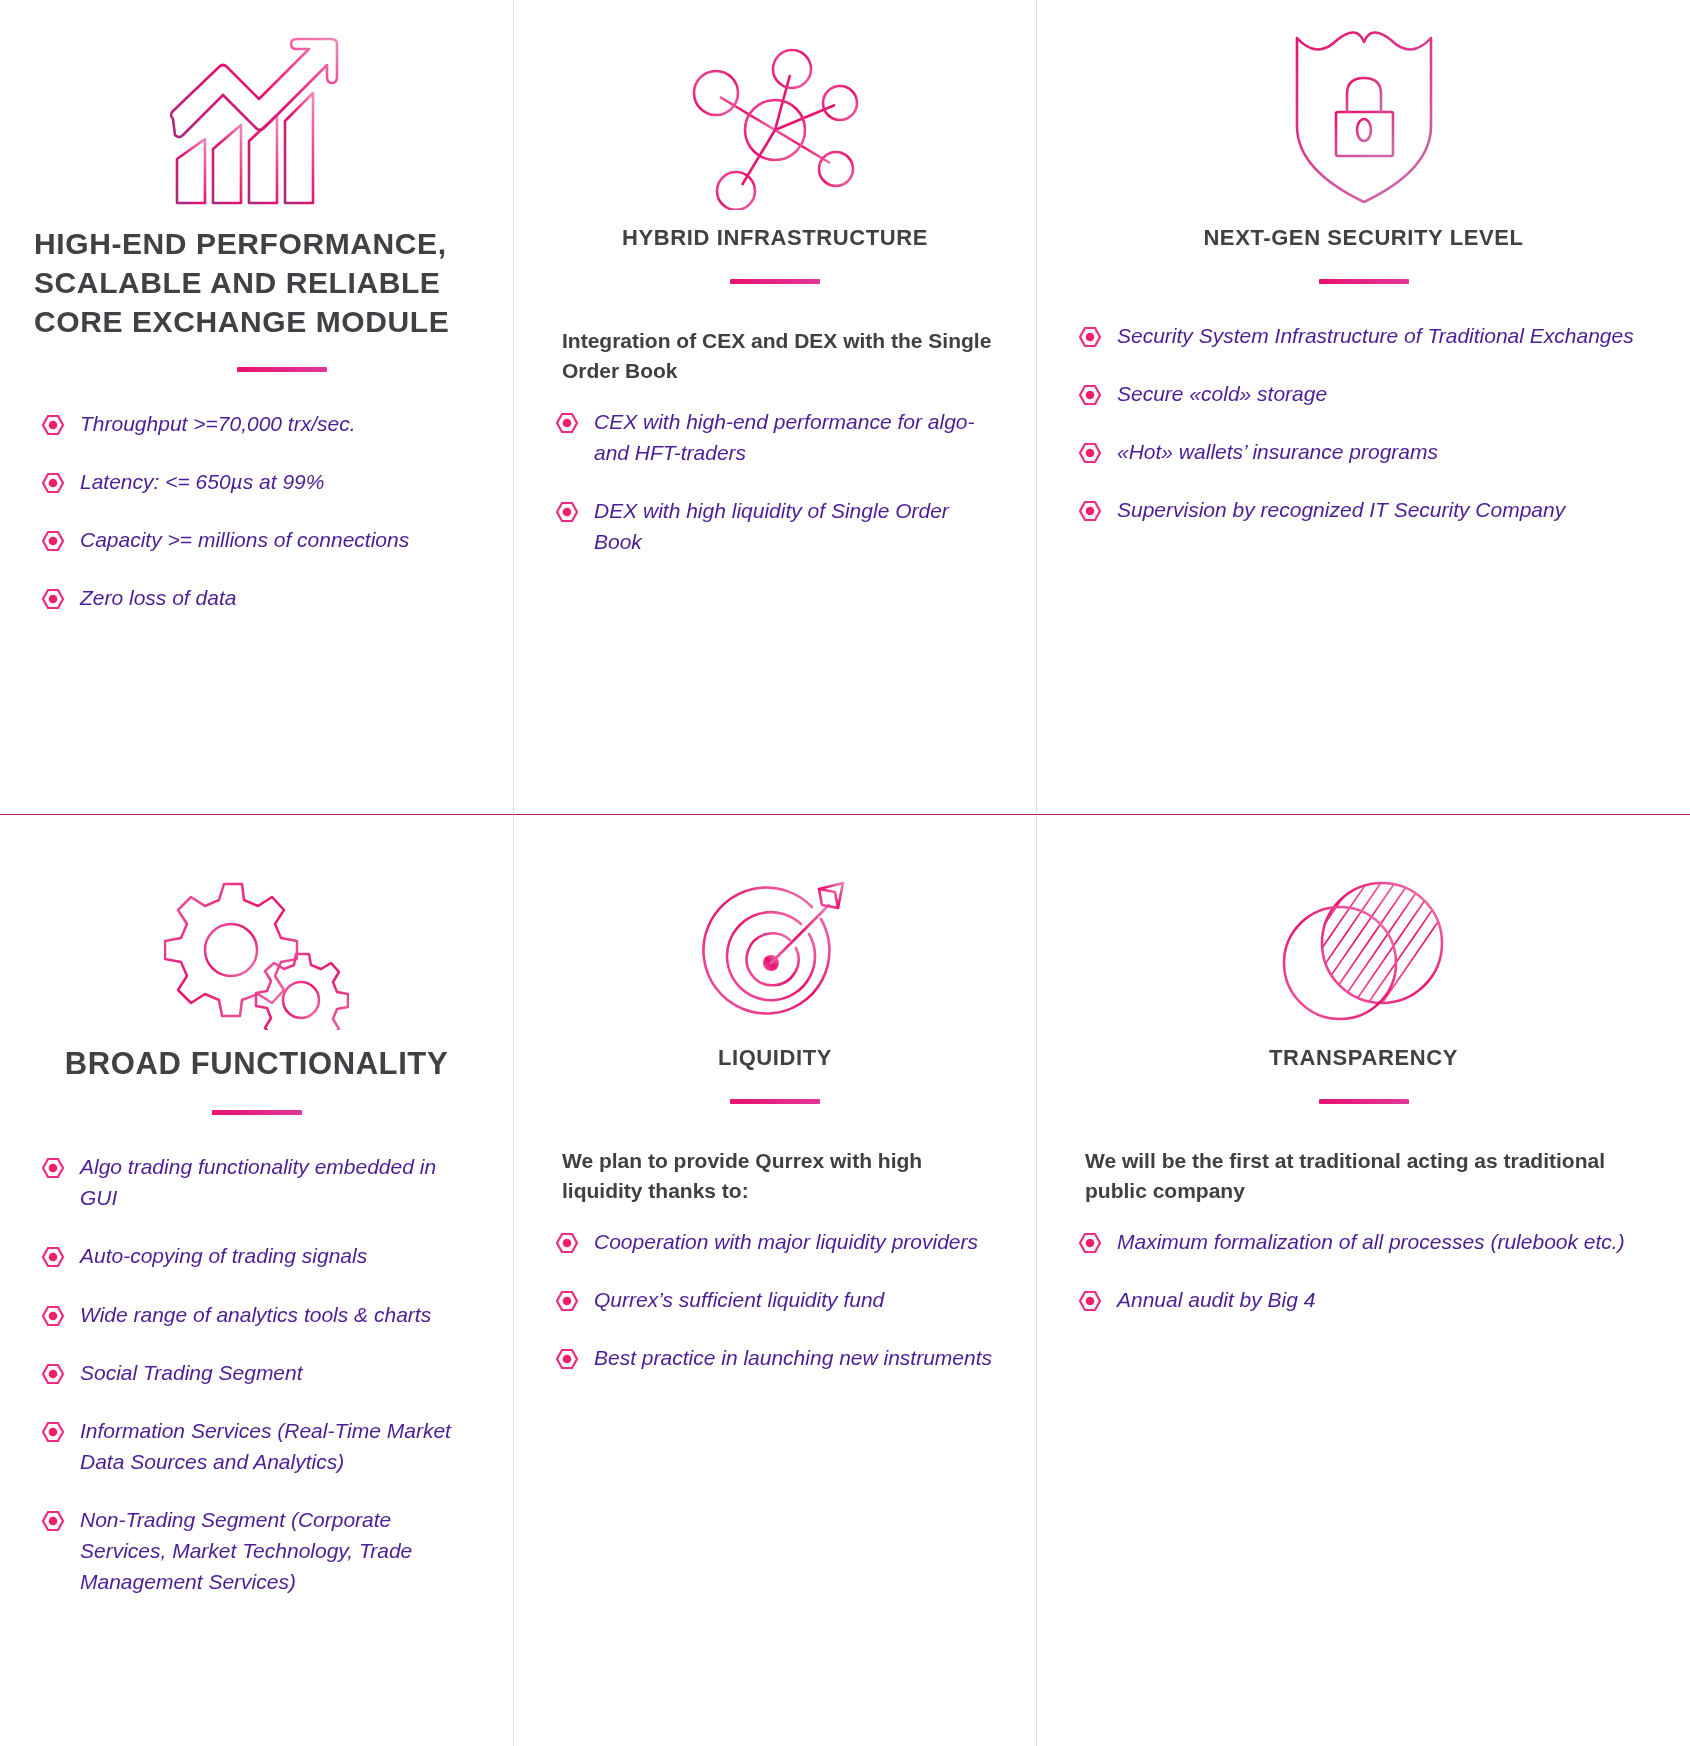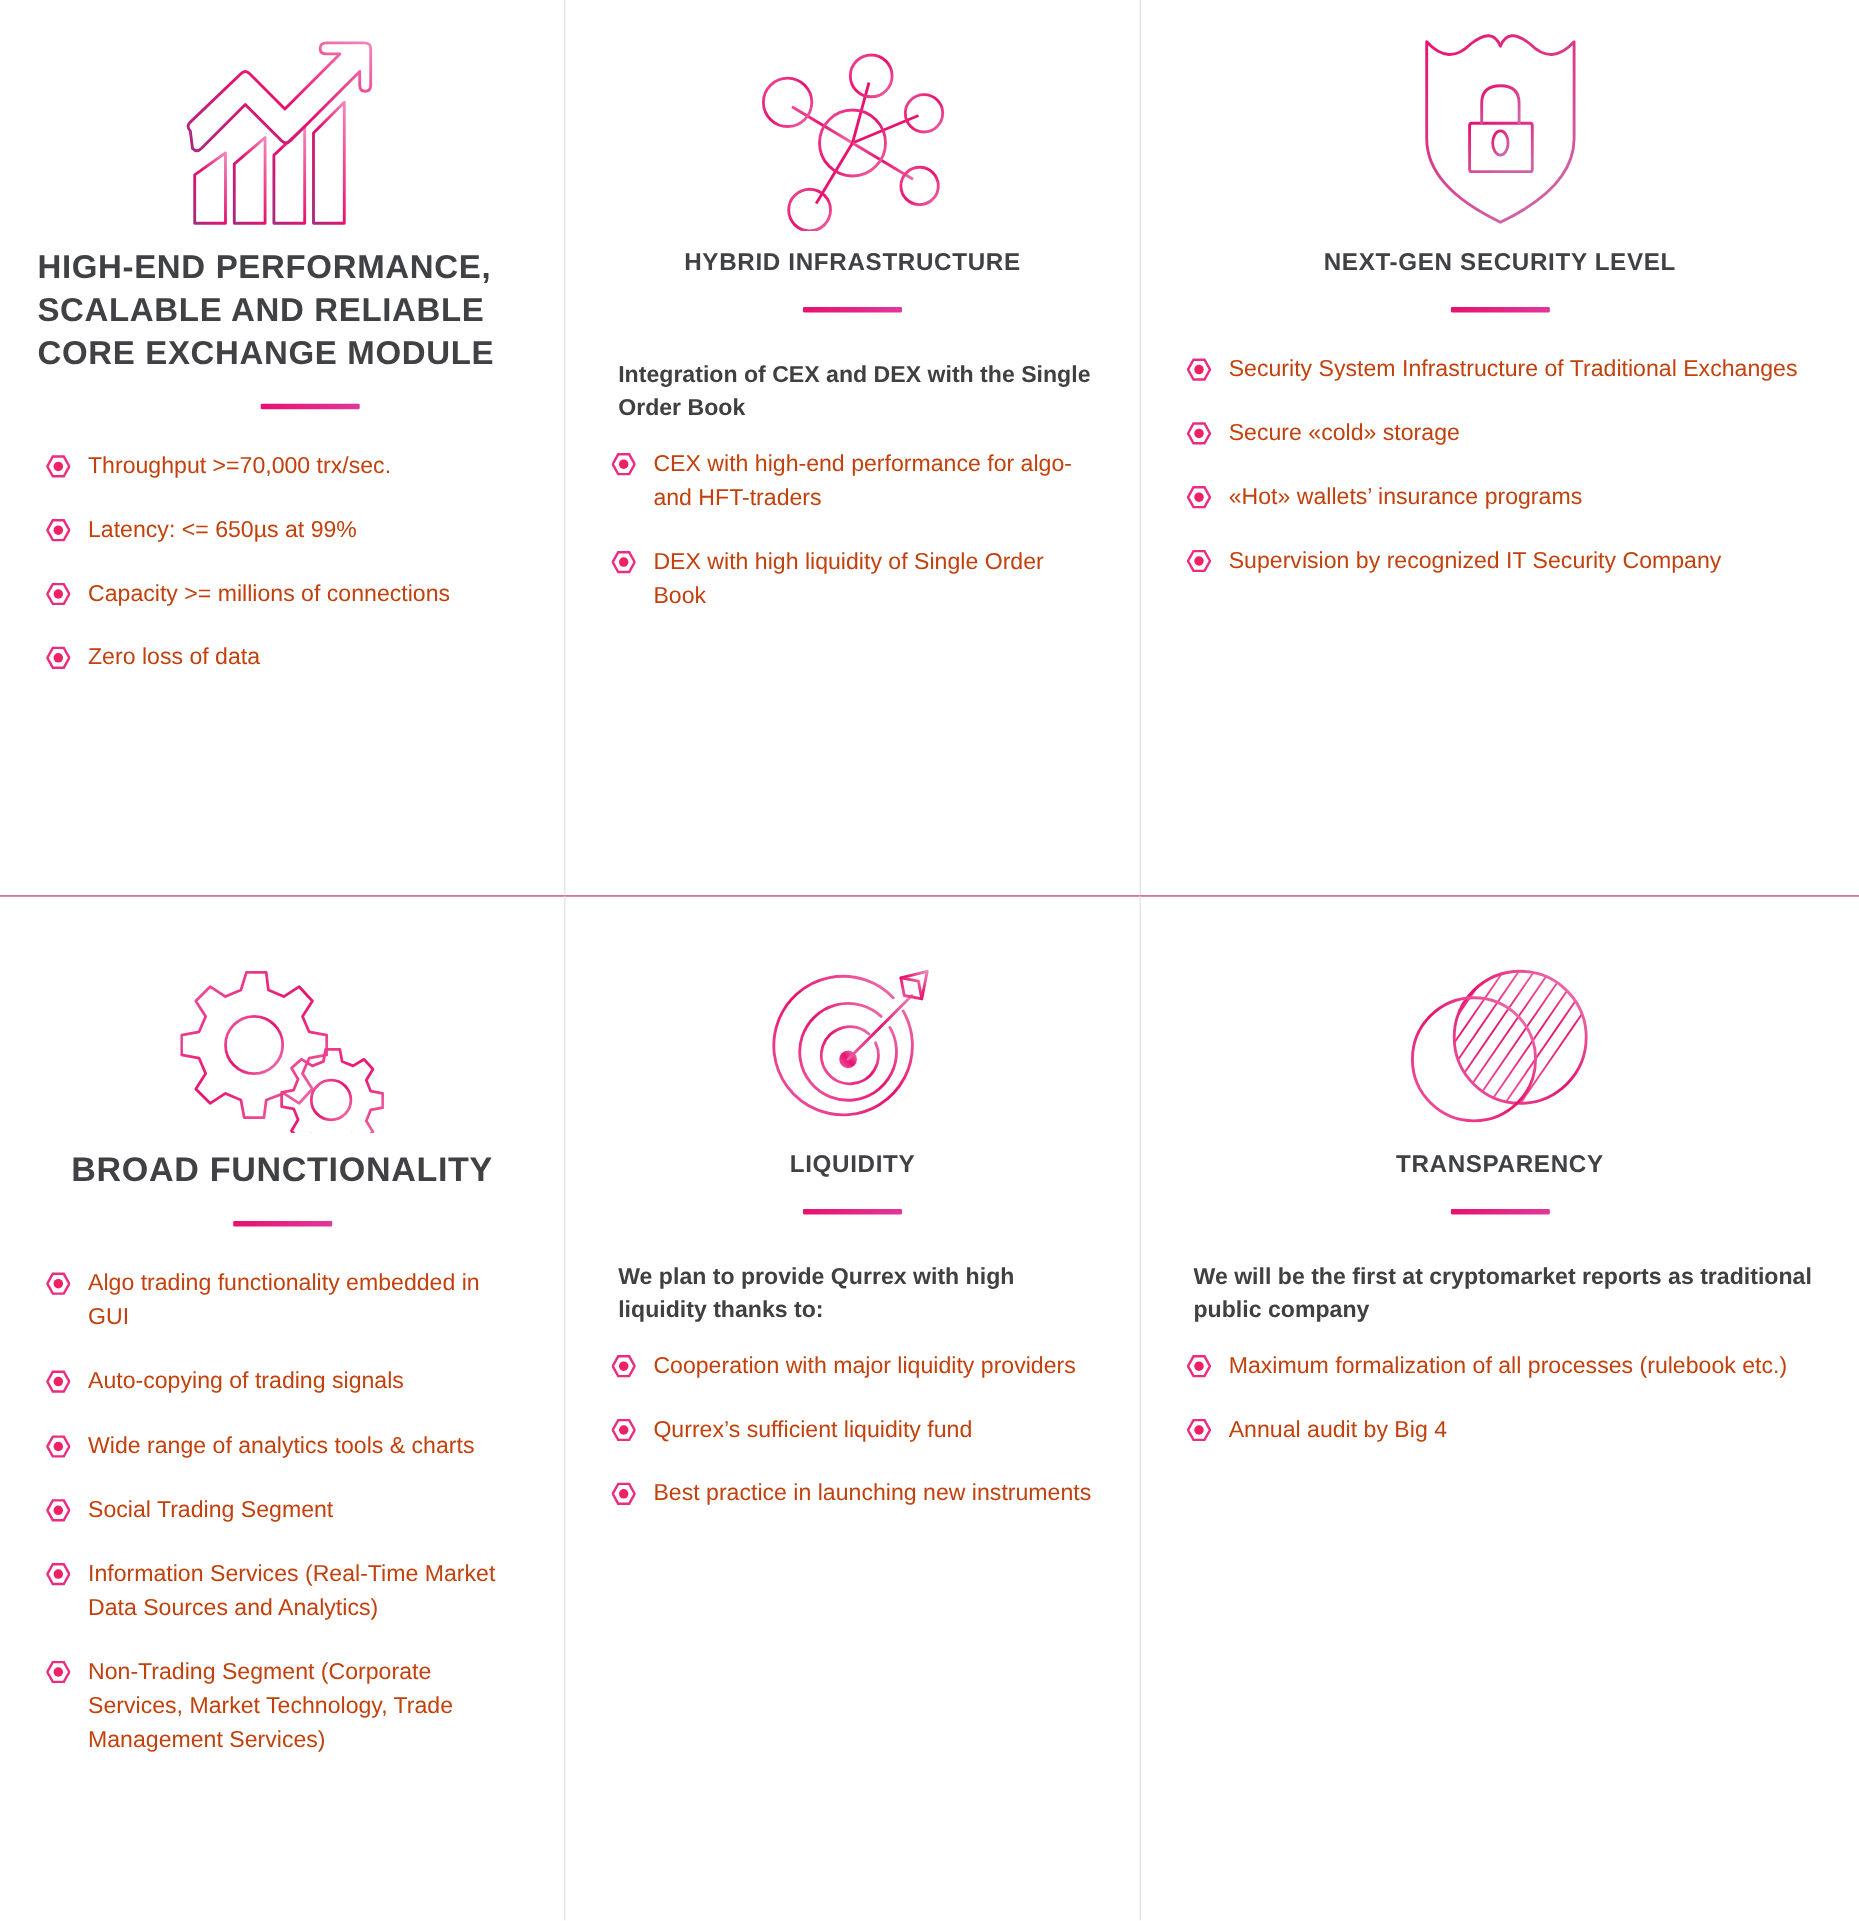--- a/index.html
+++ b/index.html
@@ -70,21 +70,22 @@
     list-style: none;
     margin-top: 36px;
   }
   .bullets.tight { margin-top: 20px; }
   .bullets li {
     position: relative;
     padding-left: 46px;
     margin-bottom: 27px;
     font-size: 21px;
     line-height: 1.48;
-    color: #c2410c;
+    color: #4c1d95;
+    font-style: italic;
   }
   .bullets li:last-child { margin-bottom: 0; }
   .hexmark {
     position: absolute;
     left: 8px;
     top: 5px;
     width: 22px;
     height: 22px;
   }
 </style>
@@ -327,21 +328,21 @@
           <line x1="100" y1="140" x2="210" y2="-20"></line>
         </g>
         <g fill="none" stroke="url(#g6)" stroke-width="2.6">
           <circle cx="108" cy="68" r="60"></circle>
           <circle cx="66" cy="88" r="56"></circle>
         </g>
       </svg>
     </div>
     <h2 class="card-title">TRANSPARENCY</h2>
     <div class="accent-bar"></div>
-    <p class="lead">We will be the first at cryptomarket reports as traditional public company</p>
+    <p class="lead">We will be the first at traditional acting as traditional public company</p>
     <ul class="bullets tight">
       <li><span class="hexmark"><svg width="22" height="22" viewBox="0 0 22 22">
               <polygon points="6,2 16,2 21,11 16,20 6,20 1,11" fill="none" stroke="#ec2c81" stroke-width="2.2"></polygon>
               <circle cx="11" cy="11" r="4.3" fill="#ef2066"></circle>
             </svg></span><span>Maximum formalization of all processes (rulebook etc.)</span></li>
       <li><span class="hexmark"><svg width="22" height="22" viewBox="0 0 22 22">
               <polygon points="6,2 16,2 21,11 16,20 6,20 1,11" fill="none" stroke="#ec2c81" stroke-width="2.2"></polygon>
               <circle cx="11" cy="11" r="4.3" fill="#ef2066"></circle>
             </svg></span><span>Annual audit by Big 4</span></li>
     </ul>

